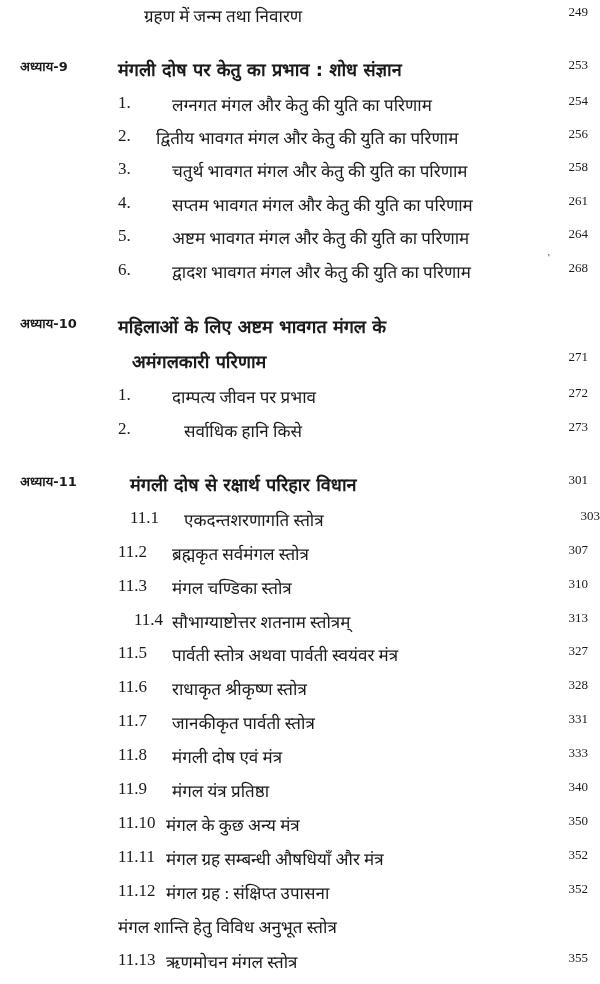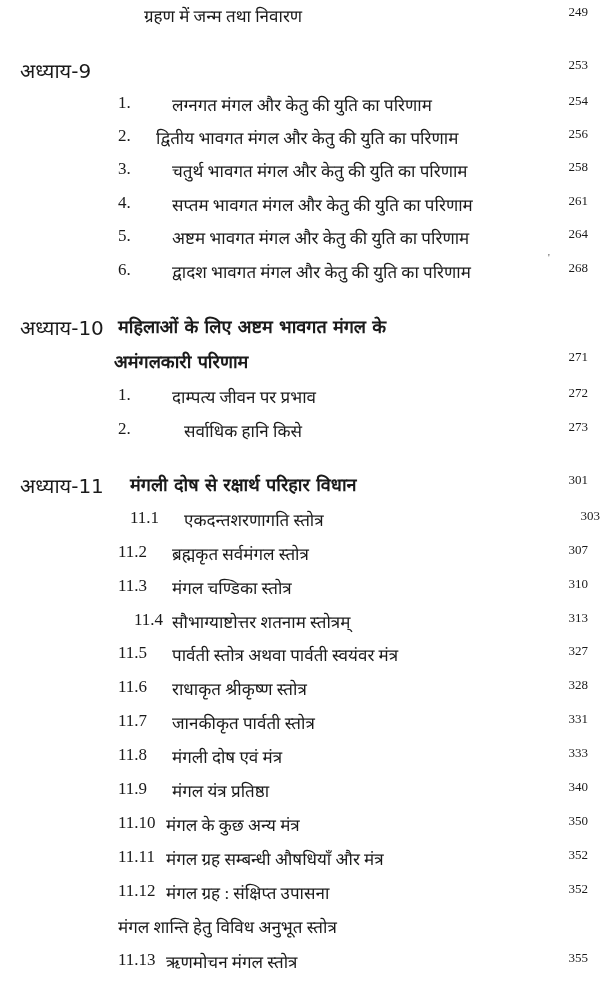--- a/index.html
+++ b/index.html
@@ -3,41 +3,42 @@
   <meta charset="utf-8">
   <style>
     html, body { margin: 0; padding: 0; background: #ffffff; }
     body {
       width: 600px; height: 984px; position: relative; overflow: hidden;
       font-family: "Liberation Serif", "DejaVu Serif", serif;
       color: #1a1a1a;
     }
     .row { position: absolute; left: 0; width: 600px; height: 30px; }
     .chap-label {
-      position: absolute; left: 20px; font-weight: normal; font-size: 20px;
+      position: absolute; left: 20px; font-weight: bold; font-size: 13px;
       font-family: "DejaVu Sans", sans-serif;
     }
     .title {
       position: absolute; font-size: 17px; white-space: nowrap;
     }
     .title.bold { font-weight: bold; font-size: 18px; font-family: "DejaVu Sans", sans-serif; }
     .num { position: absolute; font-size: 17px; }
     .page { position: absolute; right: 12px; font-size: 13px; text-align: right; }
     .mark { position: absolute; left: 548px; top: 252px; font-size: 10px; color: #333; }
   </style>
 </head>
 <body>
 
 <div id="toc">
     <div class="row" style="top: 4px;">
       <span class="title" style="left: 144px;">ग्रहण में जन्म तथा निवारण</span>
       <span class="page">249</span>
     </div>
     <div class="row" style="top: 57px;">
       <span class="chap-label">अध्याय-9</span>
+      <span class="title bold" style="left: 118px;">मंगली दोष पर केतु का प्रभाव : शोध संज्ञान</span>
       <span class="page">253</span>
     </div>
     <div class="row" style="top: 93px;">
       <span class="num" style="left: 118px;">1.</span>
       <span class="title" style="left: 172px;">लग्नगत मंगल और केतु की युति का परिणाम</span>
       <span class="page">254</span>
     </div>
     <div class="row" style="top: 126px;">
       <span class="num" style="left: 118px;">2.</span>
       <span class="title" style="left: 156px;">द्वितीय भावगत मंगल और केतु की युति का परिणाम</span>
@@ -61,21 +62,21 @@
     <div class="row" style="top: 260px;">
       <span class="num" style="left: 118px;">6.</span>
       <span class="title" style="left: 172px;">द्वादश भावगत मंगल और केतु की युति का परिणाम</span>
       <span class="page">268</span>
     </div>
     <div class="row" style="top: 314px;">
       <span class="chap-label">अध्याय-10</span>
       <span class="title bold" style="left: 118px;">महिलाओं के लिए अष्टम भावगत मंगल के</span>
     </div>
     <div class="row" style="top: 349px;">
-      <span class="title bold" style="left: 114px;">अमंगलकारी परिणाम</span>
+      <span class="title bold" style="left: 132px;">अमंगलकारी परिणाम</span>
       <span class="page">271</span>
     </div>
     <div class="row" style="top: 385px;">
       <span class="num" style="left: 118px;">1.</span>
       <span class="title" style="left: 172px;">दाम्पत्य जीवन पर प्रभाव</span>
       <span class="page">272</span>
     </div>
     <div class="row" style="top: 419px;">
       <span class="num" style="left: 118px;">2.</span>
       <span class="title" style="left: 184px; text-align: right;">सर्वाधिक हानि किसे</span>

